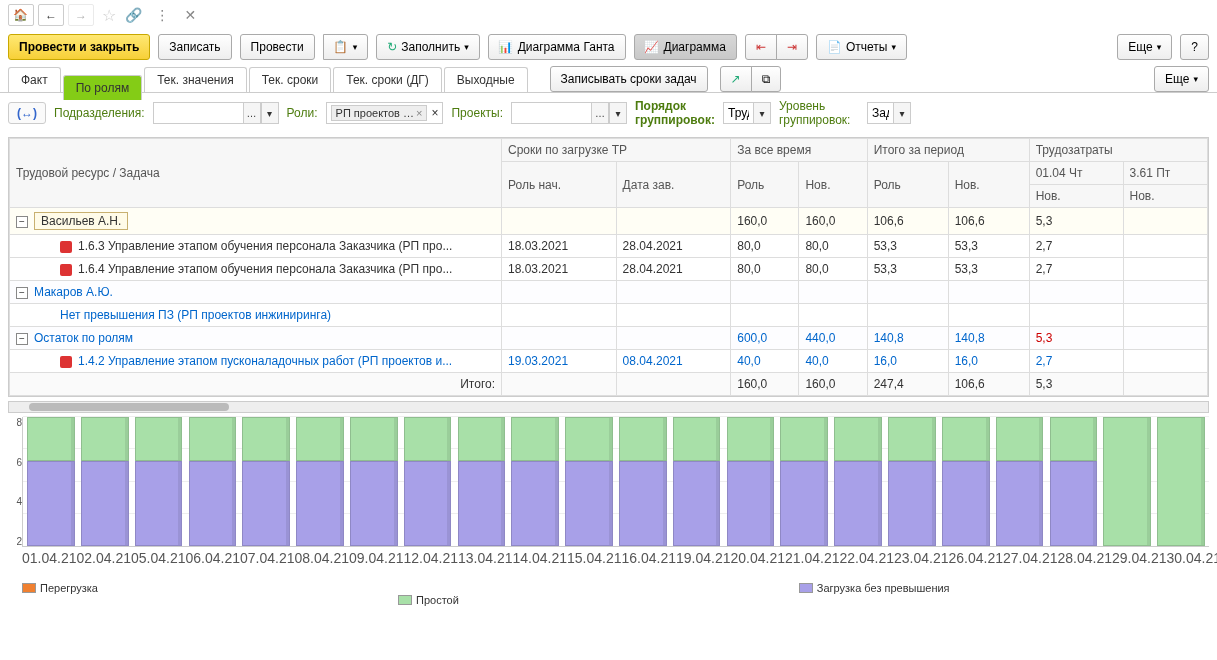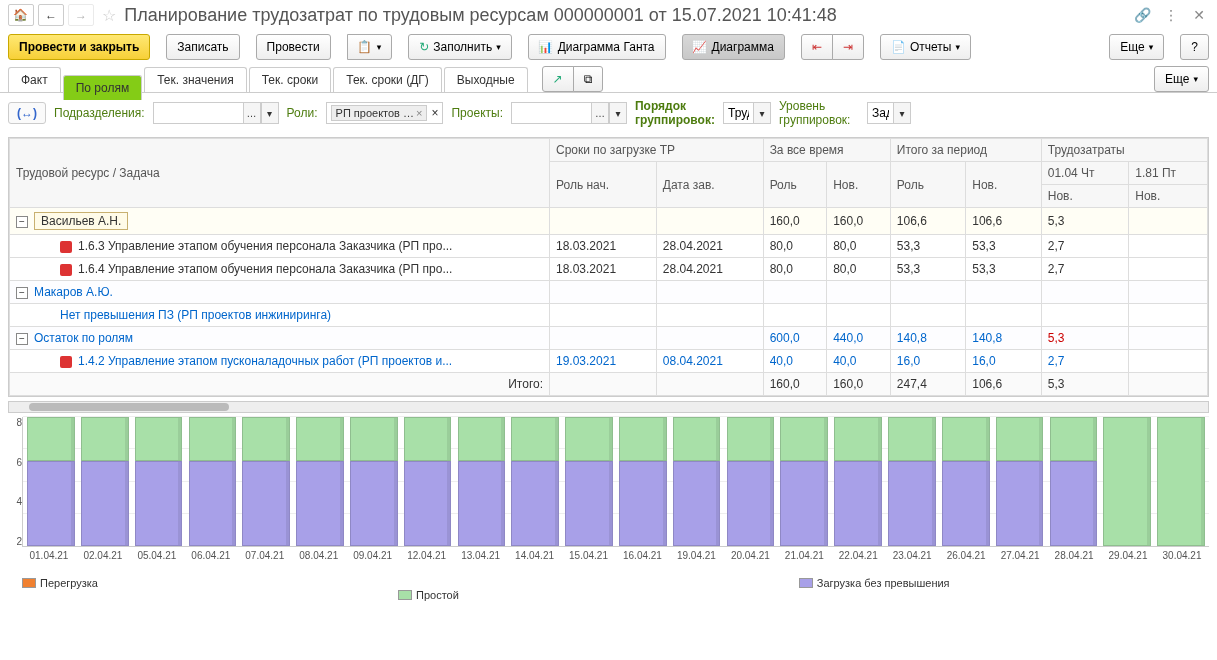--- a/index.html
+++ b/index.html
@@ -5,21 +5,21 @@
 * { box-sizing: border-box; margin: 0; padding: 0; }
 body { font-family: Arial, sans-serif; font-size: 12px; background: #fff; color: #333; width: 1217px; }
 .titlebar { display: flex; align-items: center; padding: 4px 8px; gap: 4px; }
 .nav-btn { width: 26px; height: 22px; border: 1px solid #ccc; background: #fff; display: inline-flex; align-items: center; justify-content: center; cursor: pointer; border-radius: 2px; }
 .nav-btn.disabled { opacity: 0.4; }
 .star-icon { font-size: 16px; color: #ccc; margin: 0 4px; }
 .title-text { font-size: 18px; color: #555; flex: 1; }
 .title-right { display: flex; gap: 8px; align-items: center; }
 .icon-btn { width: 20px; height: 20px; display: inline-flex; align-items: center; justify-content: center; cursor: pointer; color: #888; font-size: 14px; }
 
-.toolbar { display: flex; align-items: center; padding: 4px 8px; gap: 16px; flex-wrap: wrap; }
+.toolbar { display: flex; align-items: center; padding: 4px 8px; gap: 8px; flex-wrap: wrap; }
 .btn { border: 1px solid #aaa; background: linear-gradient(#fff, #eee); padding: 4px 10px; border-radius: 3px; cursor: pointer; font-size: 12px; display: inline-flex; align-items: center; gap: 4px; height: 26px; }
 .btn-yellow { background: linear-gradient(#ffe873, #f7d038); border-color: #c9a800; font-weight: bold; }
 .btn-active { background: linear-gradient(#d8d8d8, #c8c8c8); }
 .btn-group { display: flex; }
 .btn-group .btn { border-radius: 0; margin-left: -1px; }
 .btn-group .btn:first-child { border-radius: 3px 0 0 3px; margin-left: 0; }
 .btn-group .btn:last-child { border-radius: 0 3px 3px 0; }
 .spacer { flex: 1; }
 
 .tabbar { display: flex; padding: 2px 8px 0; gap: 0; border-bottom: 1px solid #ccc; align-items: flex-end; }
@@ -36,21 +36,21 @@
 .filter-combo input { border-right: none; }
 .filter-combo .combo-btn { border: 1px solid #ccc; height: 22px; width: 18px; display: flex; align-items: center; justify-content: center; background: #f5f5f5; cursor: pointer; font-size: 10px; }
 .tag-box { border: 1px solid #ccc; padding: 2px 4px; display: flex; align-items: center; gap: 4px; height: 22px; background: #fff; }
 .tag { background: #eee; border: 1px solid #ccc; padding: 1px 4px; font-size: 11px; display: flex; align-items: center; gap: 2px; }
 .tag .x { cursor: pointer; color: #888; }
 
 .grid-wrap { border: 1px solid #ccc; margin: 4px 8px; overflow: auto; max-height: 310px; position: relative; }
 table.grid { border-collapse: collapse; width: 100%; font-size: 12px; }
 table.grid th, table.grid td { border: 1px solid #ddd; padding: 4px 6px; text-align: left; white-space: nowrap; }
 table.grid th { background: #f7f7f7; font-weight: normal; color: #555; position: sticky; top: 0; }
-.col-task { width: 540px; }
+.col-task { width: 492px; }
 .num { text-align: right; }
 .group-row td { background: #fffef5; }
 .group-row.blue td { background: #fdfdff; }
 .link-blue { color: #0066cc; }
 .link-red { color: #cc0000; }
 .child-row td:first-child { padding-left: 50px; }
 .expand { display: inline-block; width: 12px; height: 12px; border: 1px solid #888; text-align: center; line-height: 10px; font-size: 10px; margin-right: 6px; cursor: pointer; background: #fff; }
 .task-icon { display: inline-block; width: 12px; height: 12px; background: #d33; margin-right: 6px; border-radius: 2px; vertical-align: middle; }
 .totals-row td { background: #fafafa; font-weight: normal; }
 .resource-box { display: inline-block; border: 1px solid #c8b070; background: #fffbe8; padding: 1px 6px; }
@@ -62,37 +62,36 @@
 .chart { display: flex; height: 130px; position: relative; }
 .y-axis { width: 14px; display: flex; flex-direction: column; justify-content: space-between; align-items: flex-end; font-size: 10px; color: #555; padding-bottom: 0; }
 .bars-wrap { flex: 1; display: flex; align-items: flex-end; gap: 2px; border-left: 1px solid #ccc; border-bottom: 1px solid #ccc; position: relative; padding: 0 2px; }
 .gridlines { position: absolute; inset: 0; }
 .gridline { position: absolute; left: 0; right: 0; border-top: 1px solid #eee; }
 .bar-col { flex: 1; display: flex; flex-direction: column-reverse; align-items: stretch; position: relative; height: 100%; }
 .bar-seg { width: 92%; margin: 0 auto; border: 1px solid rgba(0,0,0,0.15); box-shadow: inset -3px 0 0 rgba(0,0,0,0.08); }
 .seg-load { background: #a8a0e8; }
 .seg-idle { background: #a8e0a8; }
 .x-labels { display: flex; margin-left: 14px; }
-.x-label { flex: 1; text-align: center; font-size: 10px; color: #555; padding-top: 3px; }
+.x-label { flex: 1; text-align: center; font-size: 14px; color: #555; padding-top: 3px; }
 .legend { display: flex; gap: 40px; margin-left: 14px; margin-top: 4px; font-size: 11px; align-items: center; }
 .legend-item { display: flex; align-items: center; gap: 4px; }
 .swatch { width: 14px; height: 10px; border: 1px solid #999; }
 .sw-over { background: #f08030; }
 .sw-idle { background: #a8e0a8; }
 .sw-load { background: #a8a0e8; }
 </style>
 </head>
 <body>
 
 <div class="titlebar">
   <span class="nav-btn">🏠</span>
   <span class="nav-btn">←</span>
   <span class="nav-btn disabled">→</span>
   <span class="star-icon">☆</span>
-  <span class="title-text">Планирование трудозатрат по трудовым ресурсам 000000001 от 15.07.2021 10:41:48</span>
   <span class="title-right">
     <span class="icon-btn">🔗</span>
     <span class="icon-btn">⋮</span>
     <span class="icon-btn">✕</span>
   </span>
 </div>
 
 <div class="toolbar">
   <button class="btn btn-yellow">Провести и закрыть</button>
   <button class="btn">Записать</button>
@@ -137,20 +136,21 @@
   <button class="btn">?</button>
 </div>
 
 <div class="tabbar">
   <div class="tab">Факт</div>
   <div class="tab active">По ролям</div>
   <div class="tab">Тек. значения</div>
   <div class="tab">Тек. сроки</div>
   <div class="tab">Тек. сроки (ДГ)</div>
   <div class="tab">Выходные</div>
+  <button class="btn tab-extra">Записывать сроки задач</button>
   <span class="btn-group" style="margin-left:12px;">
     <button class="btn">
         <span style="color:#2a7;">↗</span>
       </button>
     <button class="btn">
         <span>⧉</span>
       </button>
   </span>
   <button class="btn tab-right">
       <span>Еще</span> 
@@ -205,21 +205,21 @@
       <th colspan="2">Трудозатраты</th>
     </tr>
     <tr>
       <th rowspan="2">Роль нач.</th>
       <th rowspan="2">Дата зав.</th>
       <th rowspan="2">Роль</th>
       <th rowspan="2">Нов.</th>
       <th rowspan="2">Роль</th>
       <th rowspan="2">Нов.</th>
       <th>01.04 Чт</th>
-      <th>1.81 Пт</th>
+      <th>3.61 Пт</th>
     </tr>
     <tr>
       <th>Нов.</th>
       <th>Нов.</th>
     </tr>
   </thead>
   <tbody id="grid-body">
         <tr class="group-row">
           <td><span class="expand">−</span><span class="resource-box">Васильев А.Н.</span></td>
           <td></td>

